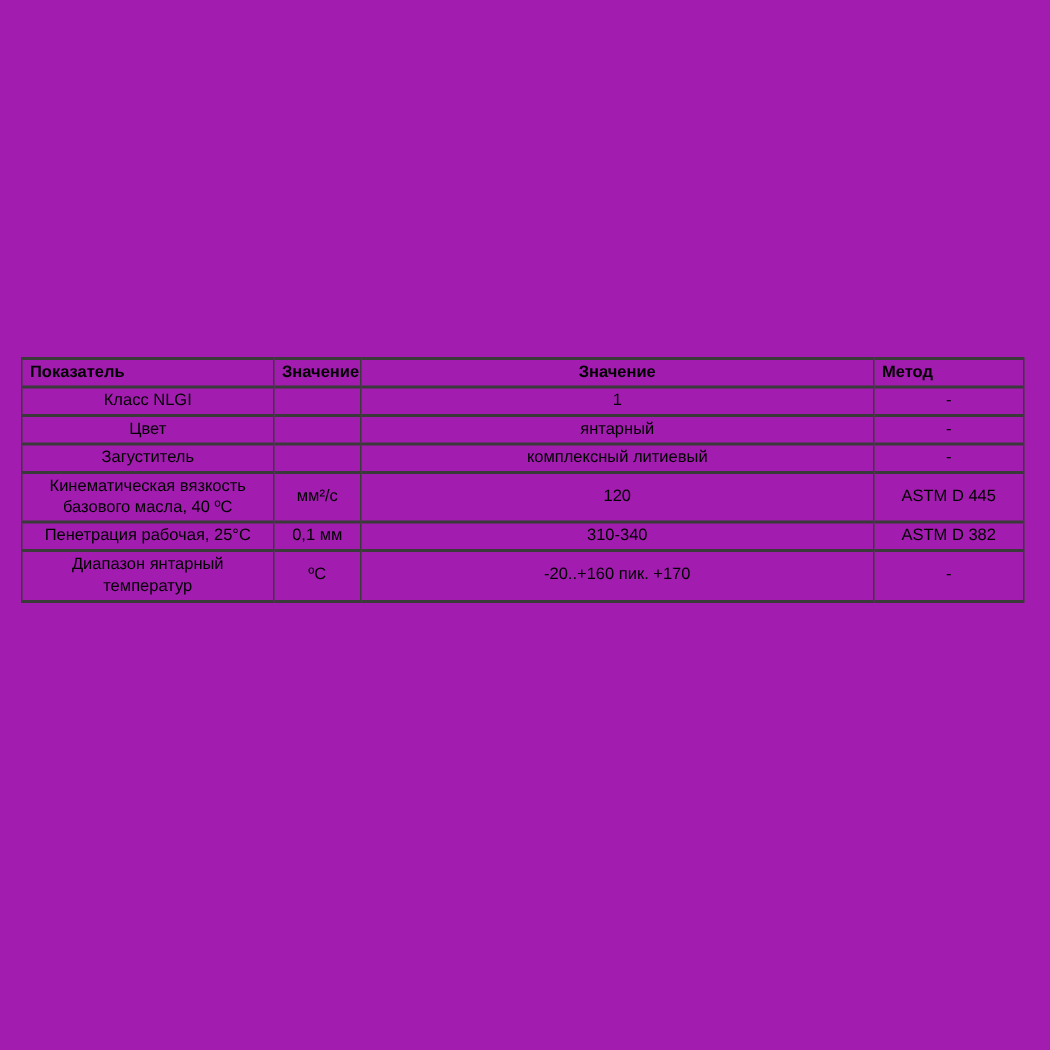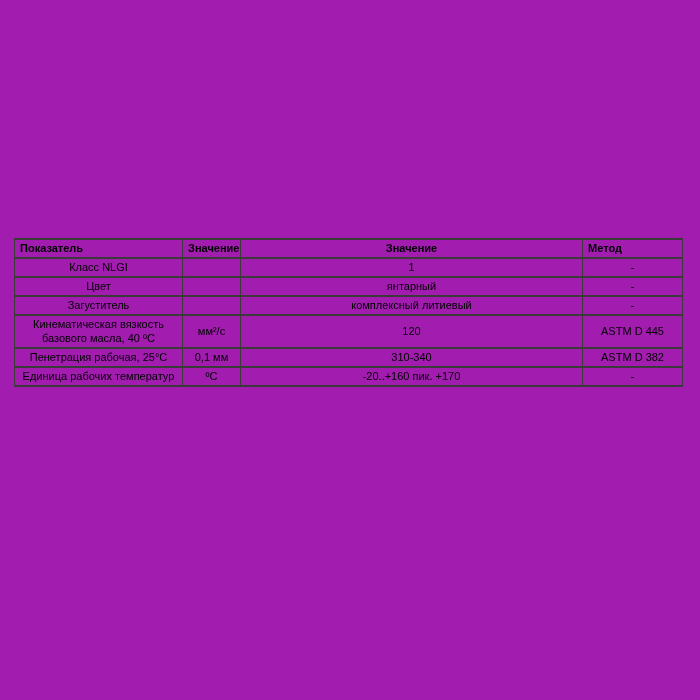--- a/index.html
+++ b/index.html
@@ -84,20 +84,20 @@
         <td class="c-value">120</td>
         <td class="c-method">ASTM D 445</td>
       </tr>
       <tr>
         <td class="c-indicator">Пенетрация рабочая, 25°С</td>
         <td class="c-unit">0,1 мм</td>
         <td class="c-value">310-340</td>
         <td class="c-method">ASTM D 382</td>
       </tr>
       <tr>
-        <td class="c-indicator">Единица рабочих температур</td>
+        <td class="c-indicator">Диапазон янтарный температур</td>
         <td class="c-unit">ºС</td>
         <td class="c-value">-20..+160 пик. +170</td>
         <td class="c-method">-</td>
       </tr>
     </tbody>
   </table>
 </div>
 
 </body></html>

